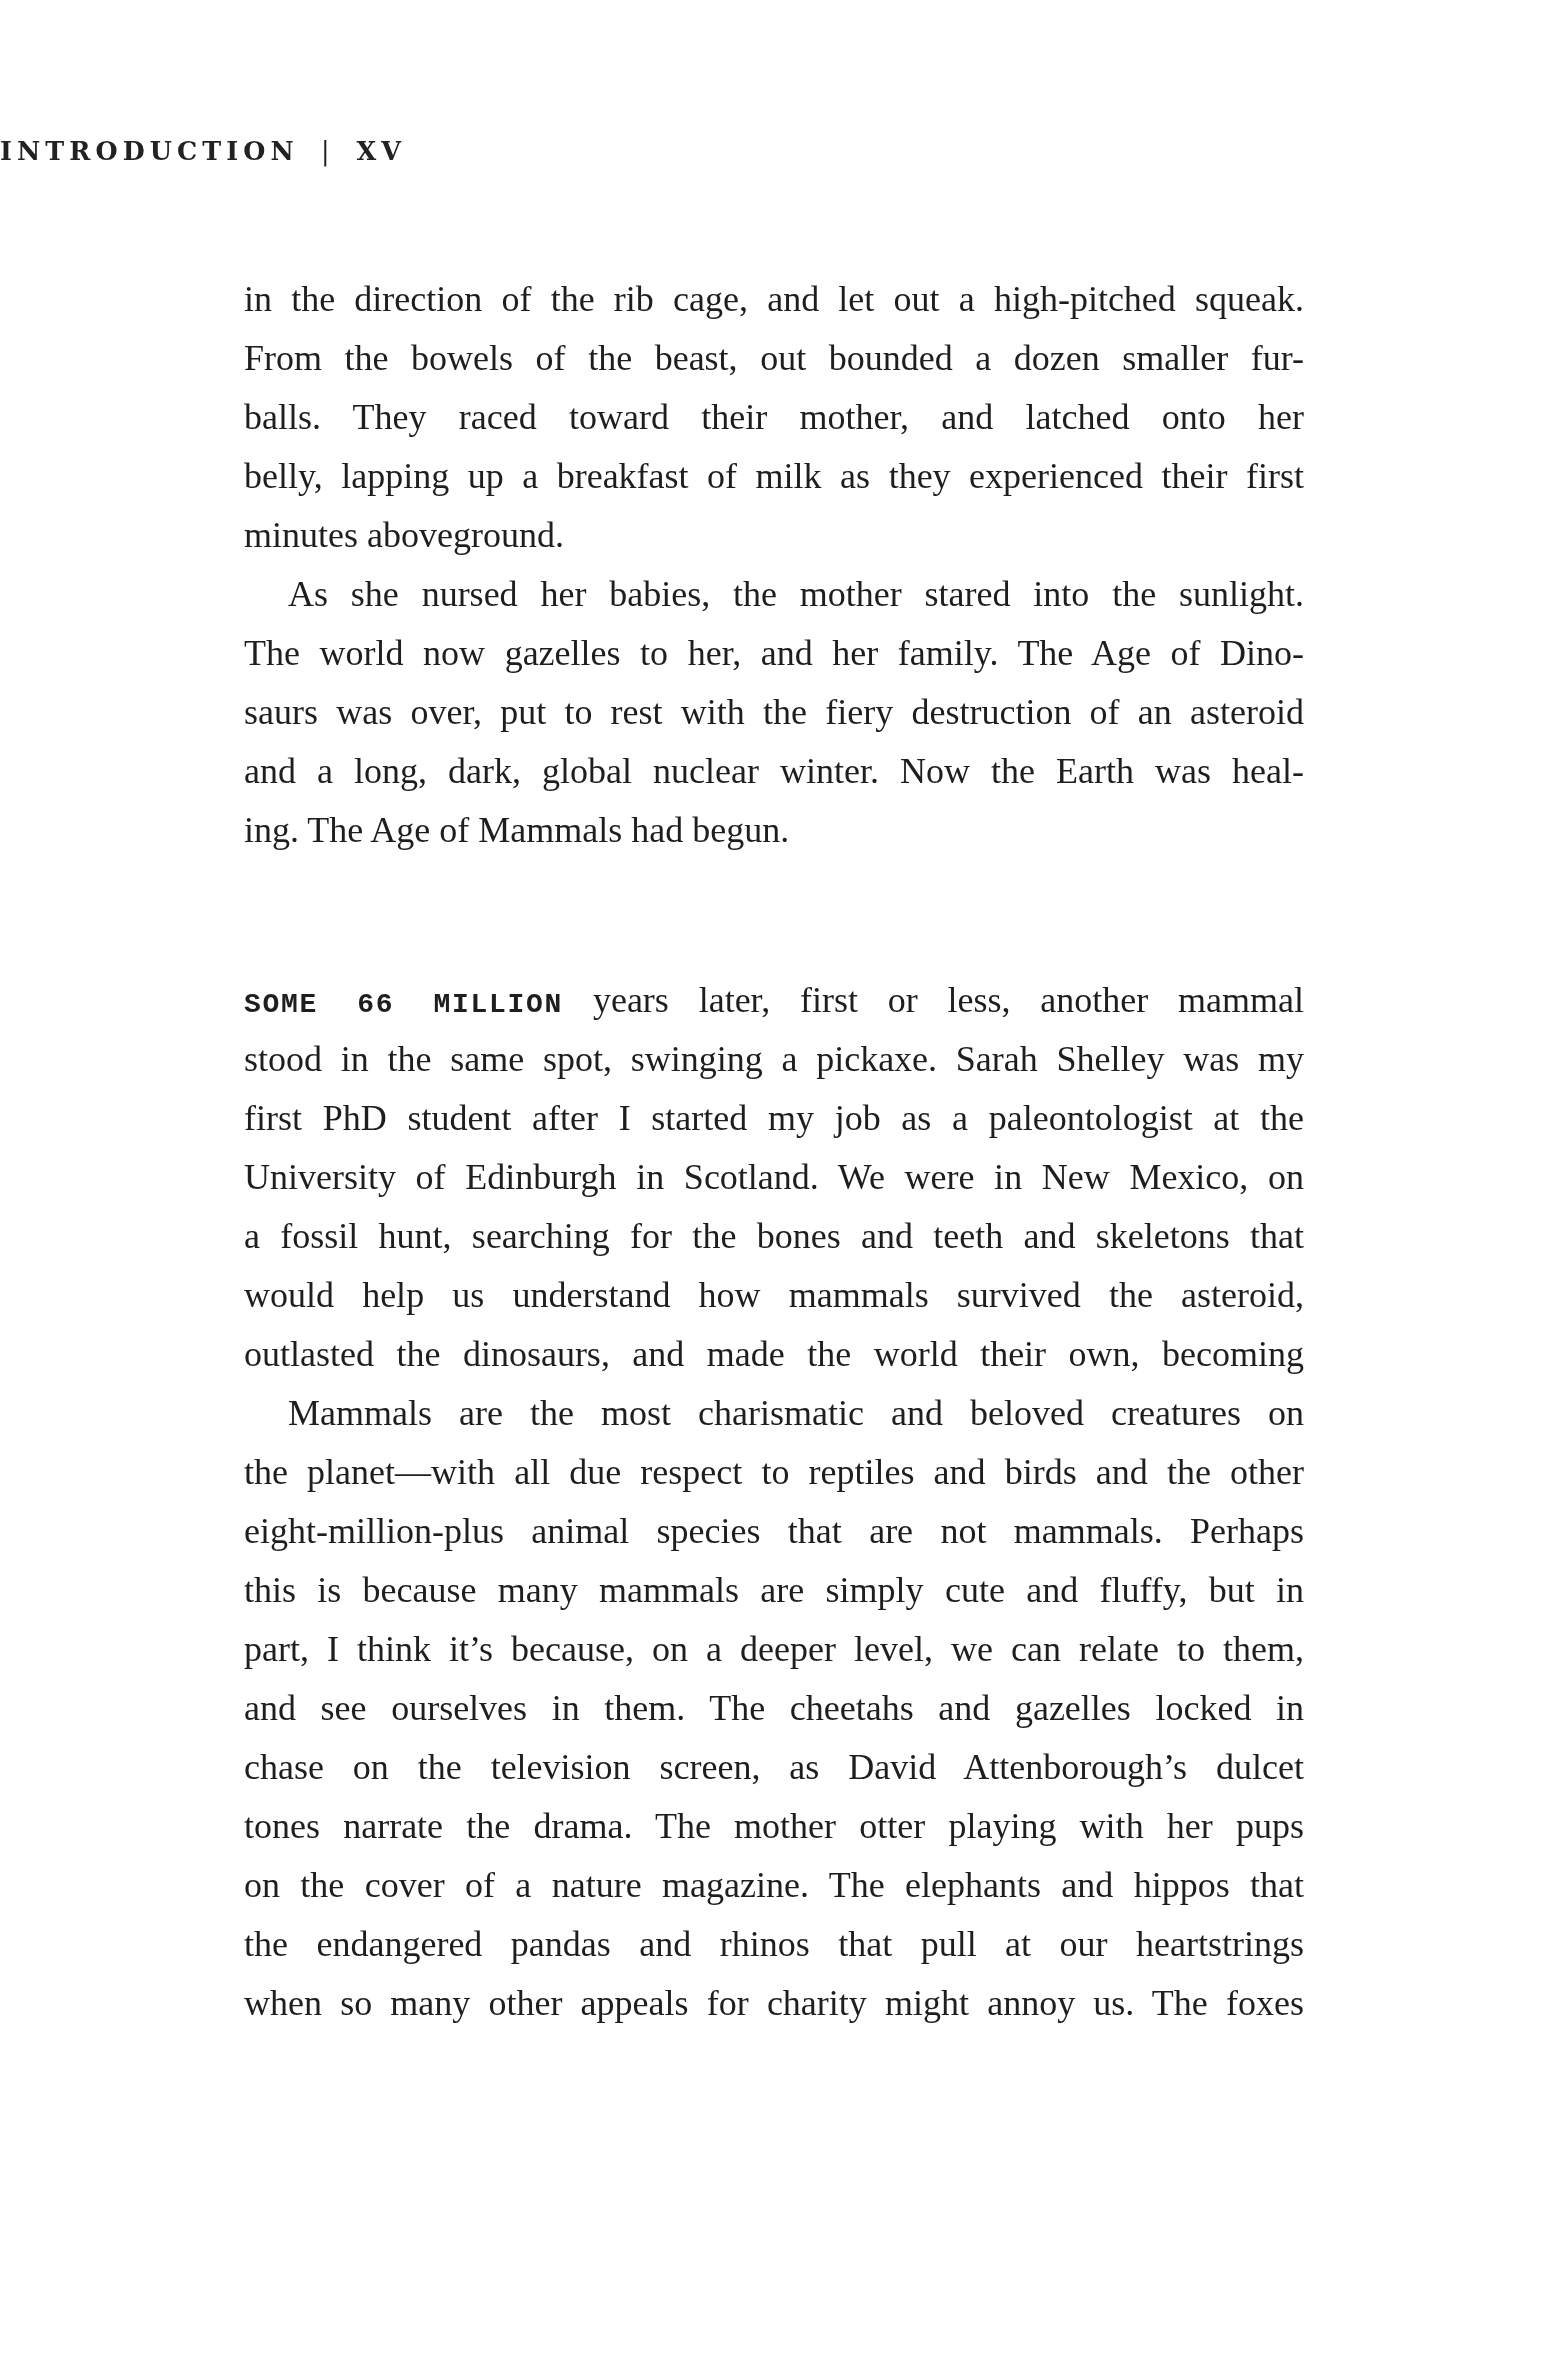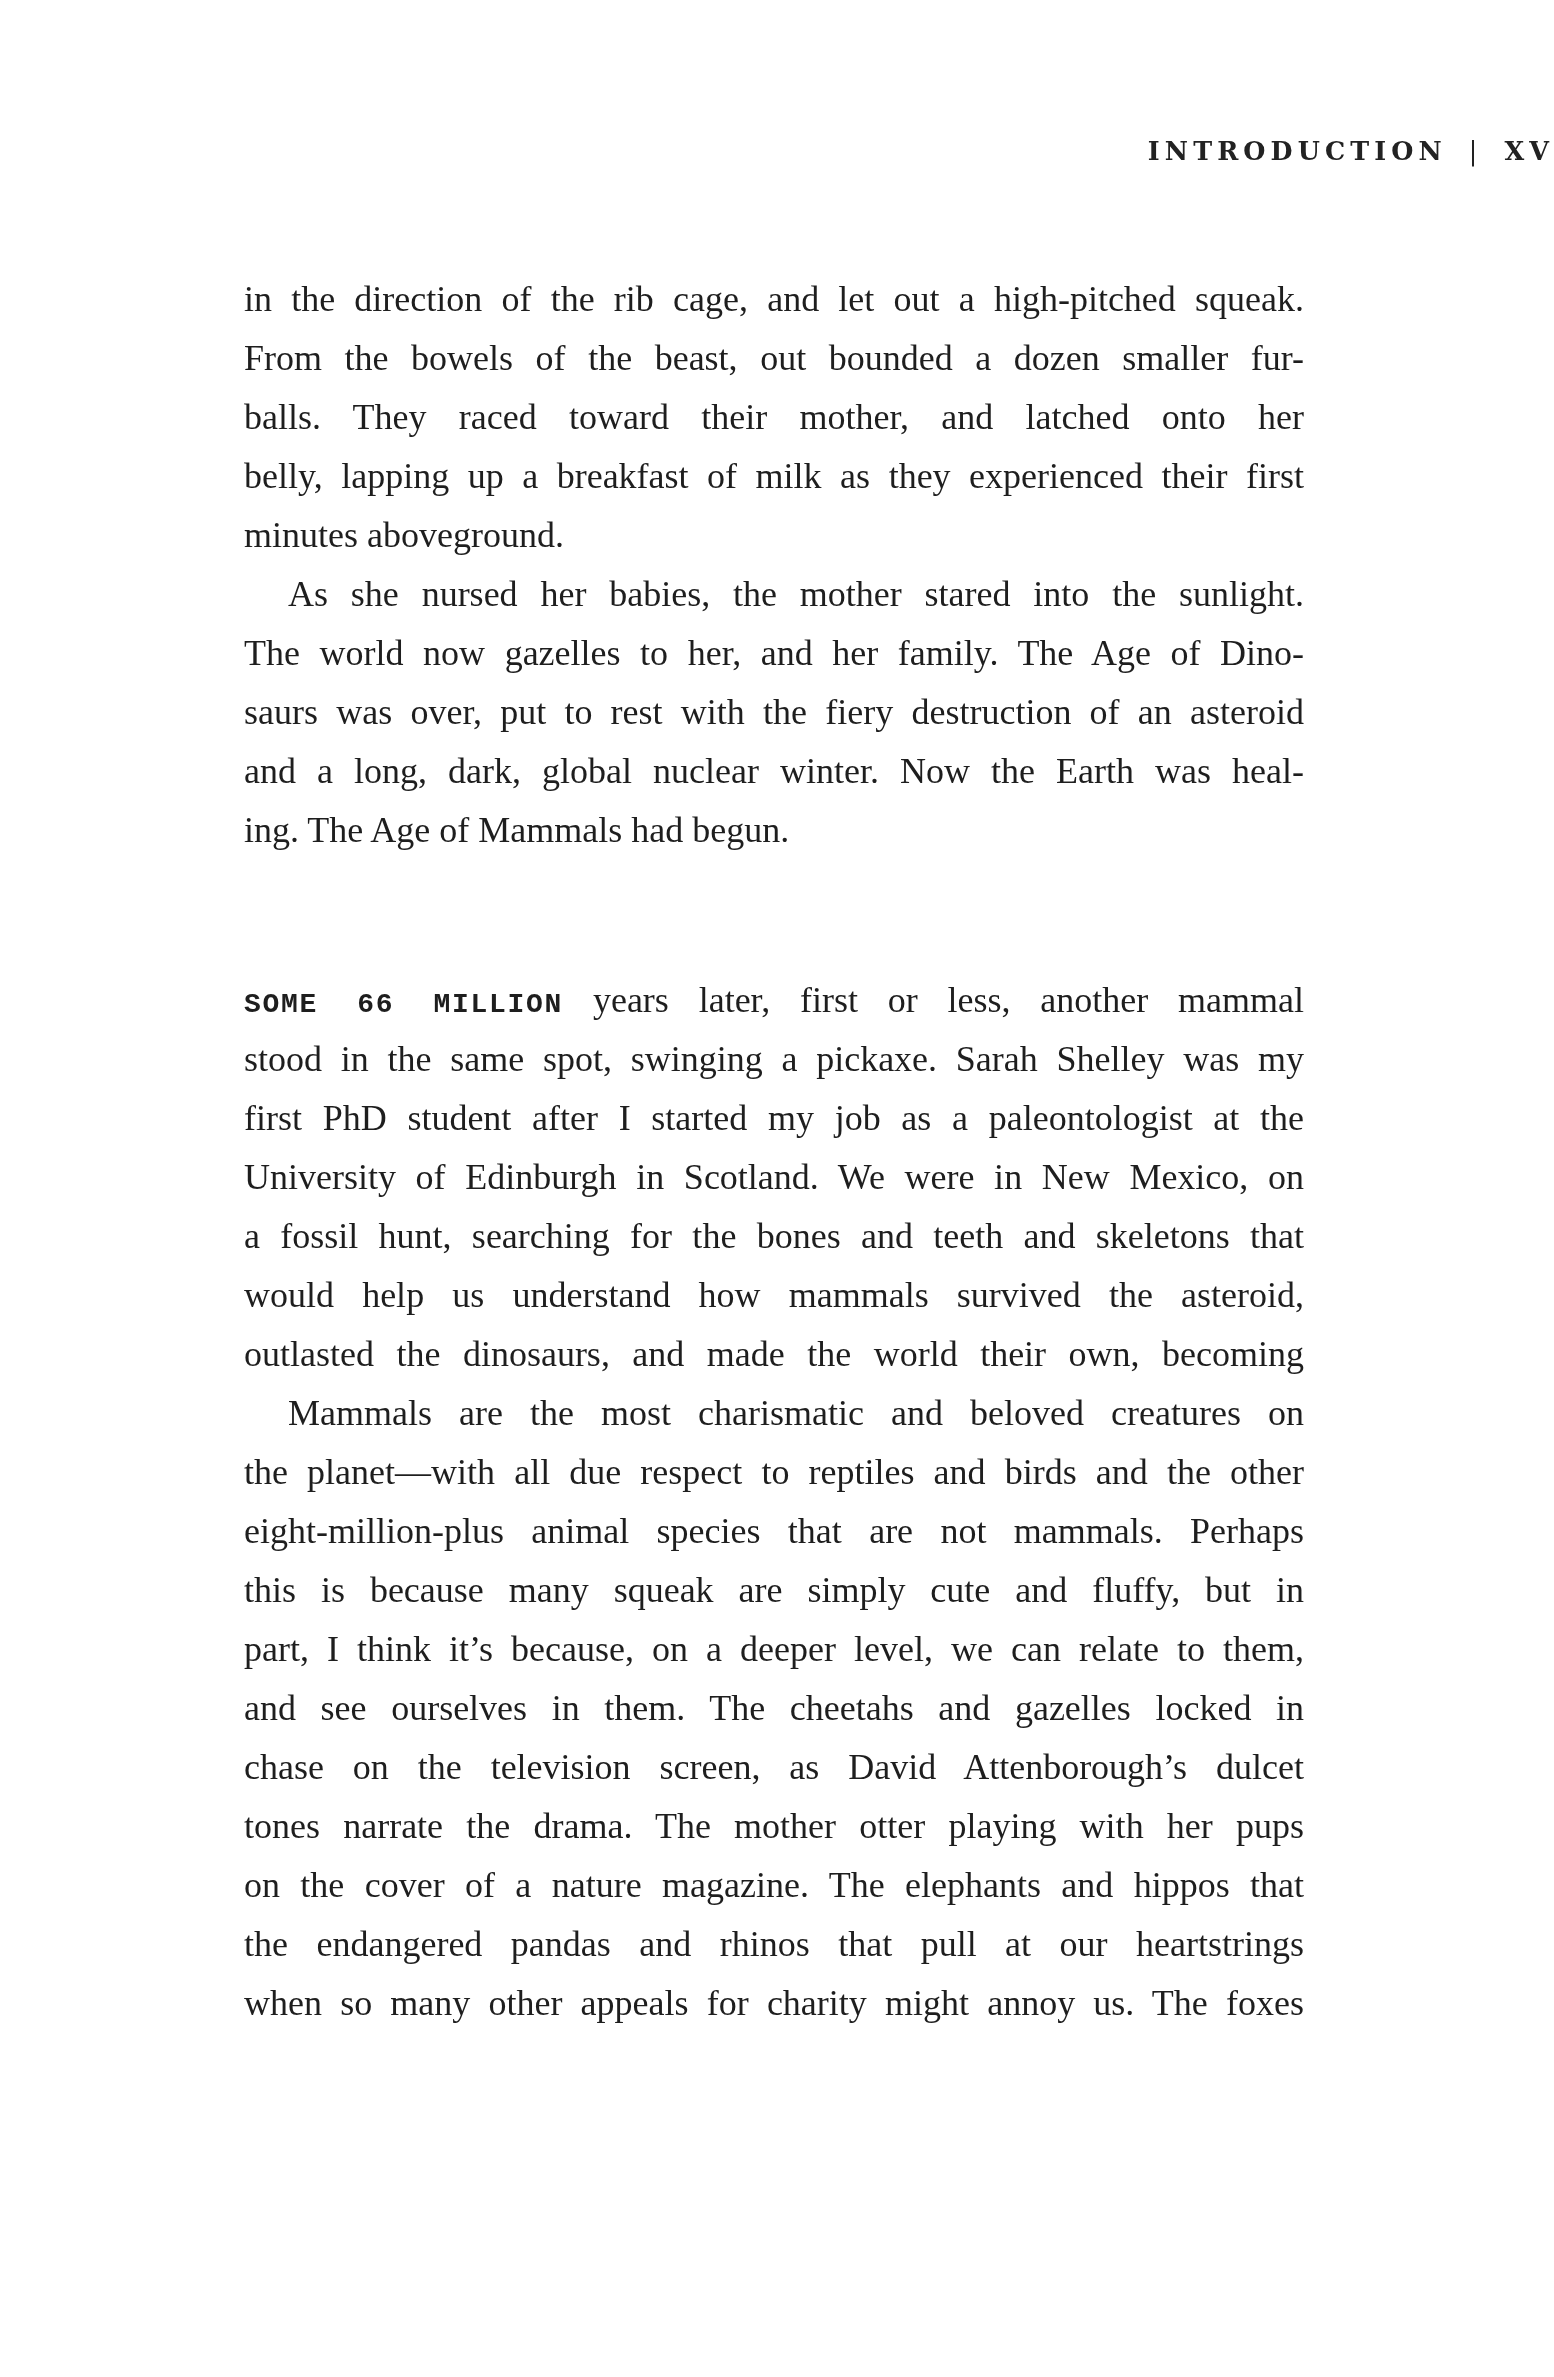--- a/index.html
+++ b/index.html
@@ -13,21 +13,21 @@
       position: relative;
       overflow: hidden;
       color: #1e1e1e;
       font-family: "Liberation Serif", "DejaVu Serif", serif;
     }
     .running-head {
       position: absolute;
       top: 136px;
       left: 0;
       width: 1554px;
-      text-align: right;
+      text-align: left;
       font-family: "DejaVu Serif", "Liberation Serif", serif;
       font-weight: bold;
       font-size: 25.4px;
       letter-spacing: 5.1px;
       color: #222;
     }
     .running-head .sep {
       display: inline-block;
       margin: 0 22px;
       font-weight: normal;
@@ -102,21 +102,21 @@
     <span class="line justify">University of Edinburgh in Scotland. We were in New Mexico, on</span>
     <span class="line justify">a fossil hunt, searching for the bones and teeth and skeletons that</span>
     <span class="line justify">would help us understand how mammals survived the asteroid,</span>
     <span class="line justify">outlasted the dinosaurs, and made the world their own, becoming</span>
   </div>
 
   <div>
     <span class="line justify indent">Mammals are the most charismatic and beloved creatures on</span>
     <span class="line justify">the planet—with all due respect to reptiles and birds and the other</span>
     <span class="line justify">eight-million-plus animal species that are not mammals. Perhaps</span>
-    <span class="line justify">this is because many squeak are simply cute and fluffy, but in</span>
+    <span class="line justify">this is because many mammals are simply cute and fluffy, but in</span>
     <span class="line justify">part, I think it’s because, on a deeper level, we can relate to them,</span>
     <span class="line justify">and see ourselves in them. The cheetahs and gazelles locked in</span>
     <span class="line justify">chase on the television screen, as David Attenborough’s dulcet</span>
     <span class="line justify">tones narrate the drama. The mother otter playing with her pups</span>
     <span class="line justify">on the cover of a nature magazine. The elephants and hippos that</span>
     <span class="line justify">the endangered pandas and rhinos that pull at our heartstrings</span>
     <span class="line justify">when so many other appeals for charity might annoy us. The foxes</span>
   </div>
 </div>
 

